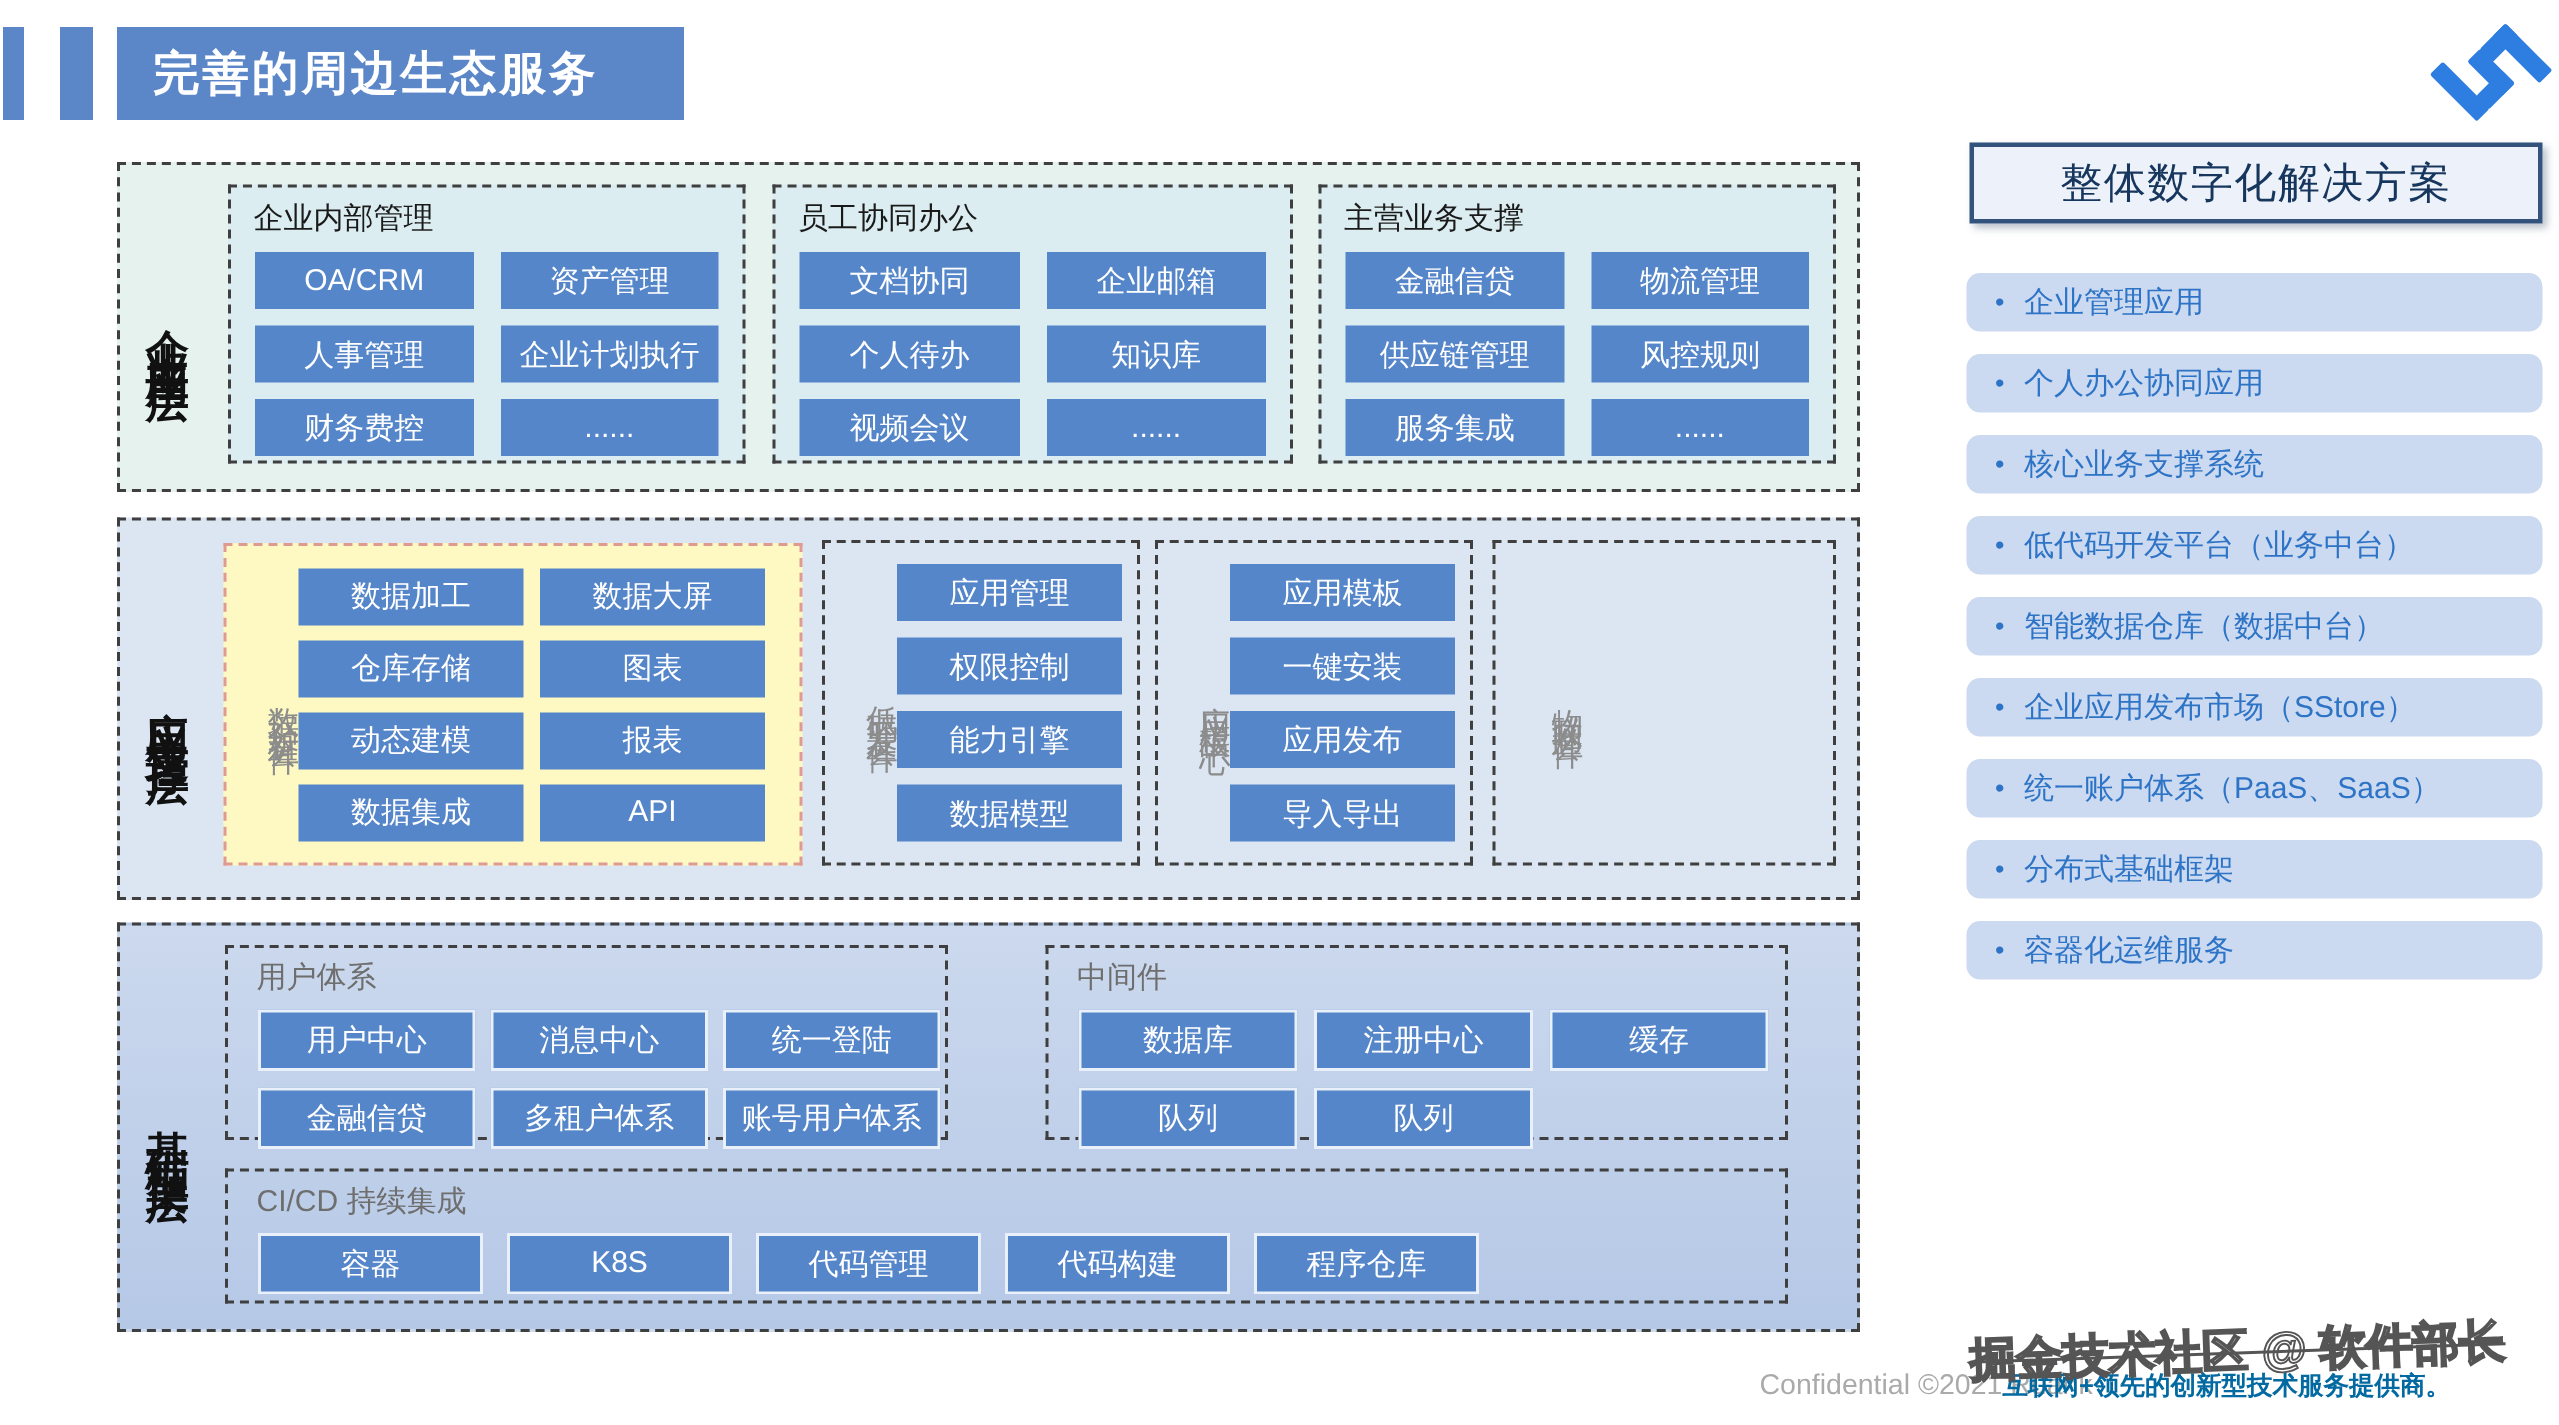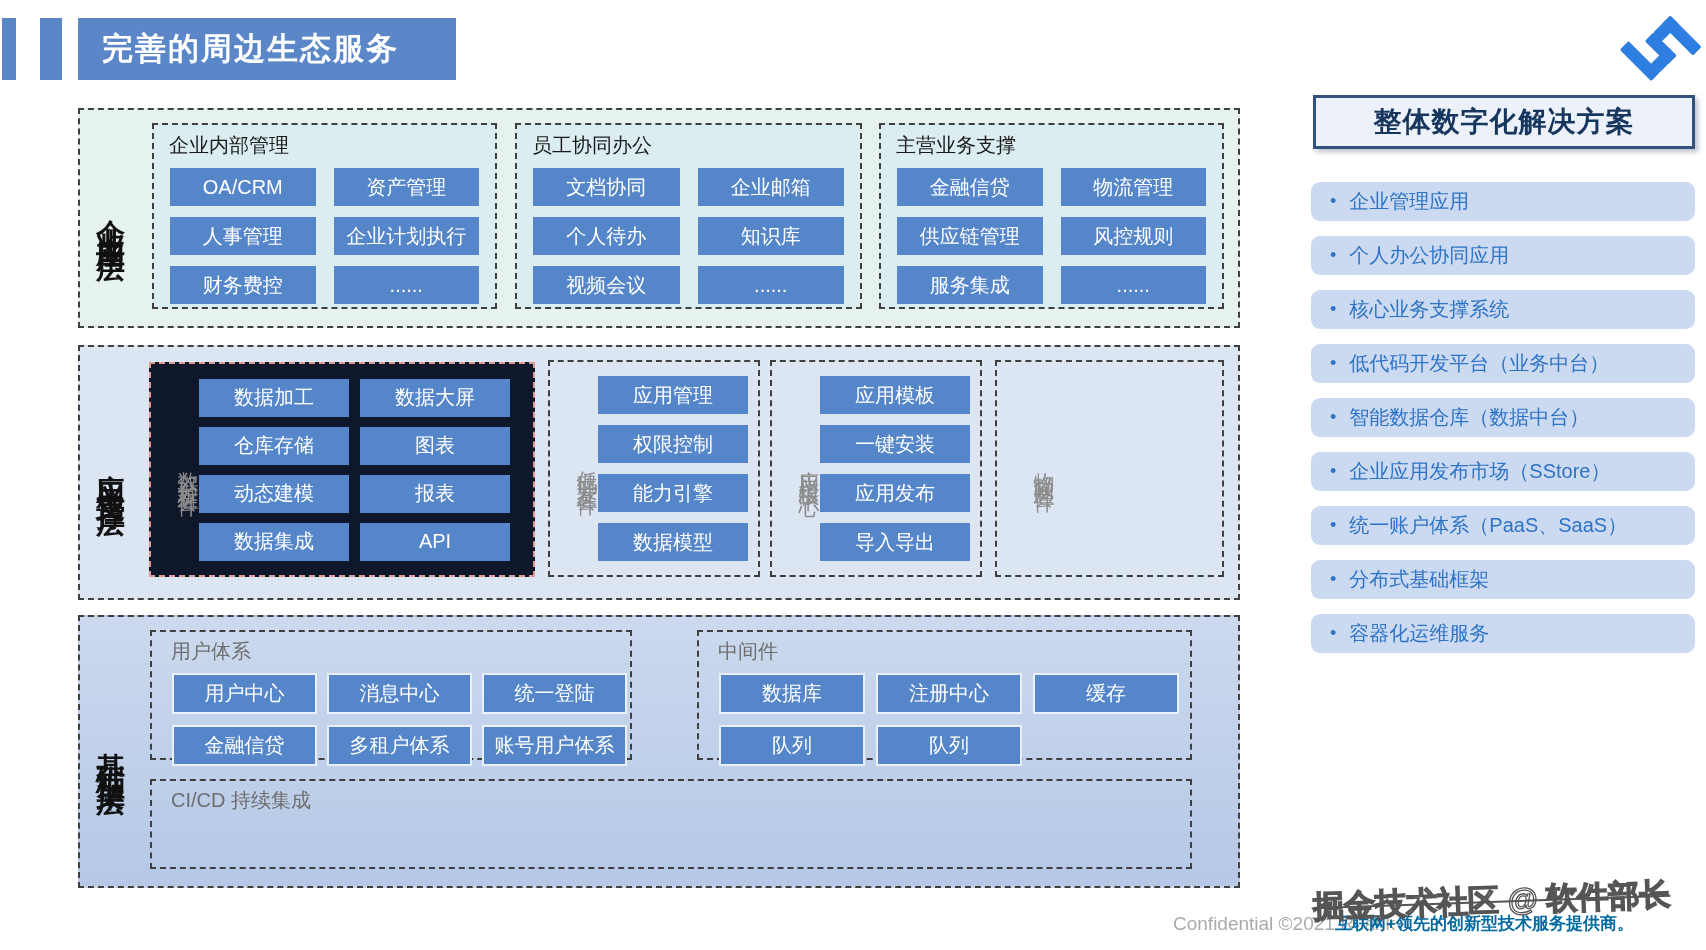--- a/index.html
+++ b/index.html
@@ -18,21 +18,21 @@
     padding-left:24px;box-sizing:border-box;letter-spacing:2px;
   }
   .logo{position:absolute;left:1620px;top:6px;width:82px;height:84px;}
   .logo svg{overflow:visible;}
 
   
   .sol-header{
     position:absolute;left:1313px;top:95px;width:382px;height:54px;box-sizing:border-box;
     background:#edf2fa;border:3px solid #34537c;box-shadow:3px 3px 5px rgba(60,80,110,.35);
     display:flex;align-items:center;justify-content:center;
-    color:#17365d;font-size:28px;font-weight:700;letter-spacing:1px;
+    color:#17365d;font-size:28px;font-weight:400;letter-spacing:1px;
   }
   .sol-items{position:absolute;left:1311px;top:182px;width:384px;display:flex;flex-direction:column;gap:15px;}
   .pill{
     height:39px;background:#cbd9f1;border-radius:9px;display:flex;align-items:center;
     padding-left:19px;box-sizing:border-box;gap:13px;color:#2e74c6;font-size:20px;
   }
   .pill .bullet{font-size:18px;color:#2e74c6;}
 
   
   .layer{position:absolute;left:78px;width:1162px;border:2px dashed #3f3f3f;box-sizing:border-box;}
@@ -57,21 +57,21 @@
   .gl1 .g-buttons{display:grid;grid-template-columns:1fr 1fr;gap:11px 18px;margin:9px 16px 0 16px;}
 
   
   .gl2{top:13px;height:217px;display:flex;align-items:center;}
   .g-vlabel{
     writing-mode:vertical-rl;text-orientation:upright;color:#8c8c8c;
     font-size:21px;letter-spacing:5px;line-height:1;
   }
   .gl2 .g-vlabel{flex:0 0 48px;display:flex;justify-content:center;}
   .gl2 .g-buttons{display:grid;grid-template-columns:150px;gap:11px;}
-  .g-pink{top:15px;height:215px;background:#0f172a;border:2px dashed #df9a93;}
+  .g-pink{top:15px;height:215px;background:#fef9c3;border:2px dashed #df9a93;}
   .g-pink .g-buttons{grid-template-columns:150px 150px;gap:10px 11px;}
   .g-iot .g-vlabel{flex-basis:58px;}
 
   
   .gl3 .g-label{font-size:20px;color:#6e6e6e;margin:6px 0 0 19px;}
   .gl3 .chip{height:37px;border:2px solid #e9f0fa;font-size:20px;}
   .g-users .g-buttons{display:grid;grid-template-columns:repeat(3,145px);gap:11px 10px;margin:8px 0 0 20px;}
   .g-mw .g-buttons{display:grid;grid-template-columns:repeat(3,146px);gap:11px;margin:8px 0 0 20px;}
   .g-cicd .g-buttons{display:grid;grid-template-columns:repeat(5,150px);gap:16px;margin:8px 0 0 20px;}
 
@@ -237,18 +237,25 @@
     <div class="g-buttons">
         <div class="chip">数据库</div>
         <div class="chip">注册中心</div>
         <div class="chip">缓存</div>
         <div class="chip">队列</div>
         <div class="chip">队列</div>
       </div>
   </div>
   <div class="group gl3 g-cicd" style="left:70px;top:162px;width:1042px;height:90px;">
     <div class="g-label">CI/CD 持续集成</div>
+    <div class="g-buttons">
+        <div class="chip">容器</div>
+        <div class="chip">K8S</div>
+        <div class="chip">代码管理</div>
+        <div class="chip">代码构建</div>
+        <div class="chip">程序仓库</div>
+      </div>
   </div>
 </div>
 
 <div class="confidential">Confidential ©2021 Ruank</div>
 <div class="tagline">互联网+领先的创新型技术服务提供商。</div>
 <div class="watermark">掘金技术社区 @ 软件部长</div>
 
 </body></html>

